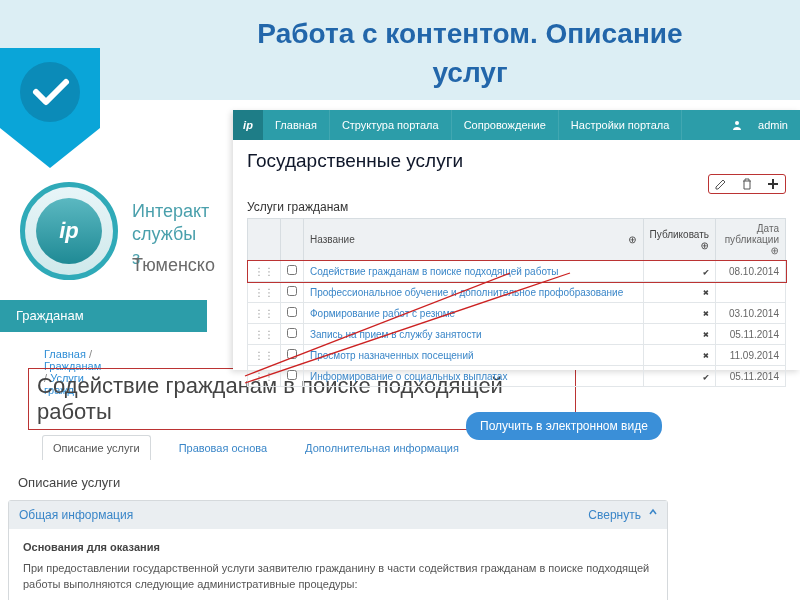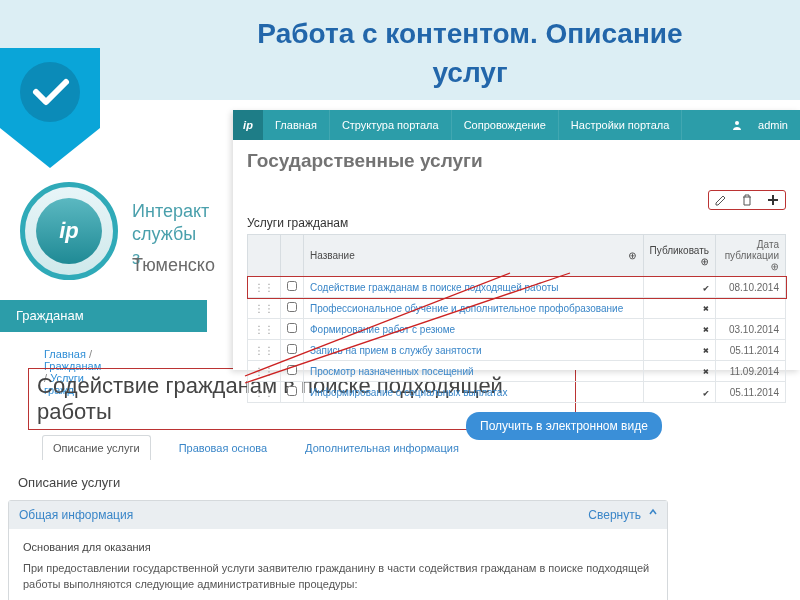--- a/index.html
+++ b/index.html
@@ -18,21 +18,21 @@
 .breadcrumb{position:absolute;top:248px;left:44px;font-size:11px;color:#888}
 .breadcrumb a{color:#2f8ed6;text-decoration:none}
 .main-title-box{position:absolute;top:268px;left:28px;width:548px;border:1px solid #b33;padding:4px 8px;font-size:22px;color:#444}
 .admin-panel{position:absolute;top:110px;left:233px;width:567px;height:260px;background:#fff;z-index:3;box-shadow:-2px 2px 6px rgba(0,0,0,.15)}
 .admin-menu{background:#2c9da9;height:30px;display:flex;align-items:center;font-size:11px;color:#fff}
 .admin-menu .logo-sq{width:30px;height:30px;background:#1e7d87;display:flex;align-items:center;justify-content:center;font-style:italic;font-weight:bold}
 .admin-menu .mitem{padding:0 12px;height:30px;display:flex;align-items:center;border-right:1px solid rgba(255,255,255,.1)}
 .admin-menu .mitem.active{background:#1e7d87}
 .admin-menu .admin-user{margin-left:auto;padding:0 12px;display:flex;align-items:center;gap:16px}
 .admin-body{padding:10px 14px}
-.admin-h1{font-size:19px;color:#737373;font-weight:bold;margin-bottom:18px}
+.admin-h1{font-size:19px;color:#0f172a;font-weight:normal;margin-bottom:2px}
 .toolbar-row{display:flex;justify-content:flex-end;margin-bottom:6px}
 .toolbar{border:1px solid #b33;border-radius:3px;padding:3px 6px;display:flex;gap:14px;align-items:center}
 .toolbar .ticon{width:12px;height:12px;color:#555;cursor:pointer}
 .subhead{font-size:12px;color:#333;margin:4px 0 4px}
 .grid{width:100%;border-collapse:collapse;font-size:10px}
 .grid th{background:#eef1f3;color:#4a4a4a;font-weight:normal;text-align:left;padding:4px 6px;border:1px solid #d7dde1}
 .grid td{padding:4px 6px;border:1px solid #e2e6e9;color:#3a86c8}
 .grid tr.selected td{background:#fff}
 .grid tr.selected{outline:1px solid #b33}
 .grid .cbx{width:18px;text-align:center}
@@ -44,21 +44,21 @@
 .eservice-btn{position:absolute;top:412px;left:466px;background:#3a8fd8;color:#fff;border:none;border-radius:13px;padding:7px 14px;font-size:12px;cursor:pointer}
 .sub-tabs{position:absolute;top:435px;left:42px;display:flex;gap:18px;font-size:11px;align-items:center}
 .sub-tabs .stab{color:#3a86c8;padding:6px 10px;cursor:pointer}
 .sub-tabs .stab.active{background:#fff;border:1px solid #d5d9dc;border-bottom:none;color:#555;border-radius:3px 3px 0 0}
 .section-label{position:absolute;top:475px;left:18px;font-size:13px;color:#444}
 .info-panel{position:absolute;top:500px;left:8px;width:660px;border:1px solid #d5d9dc;border-radius:3px}
 .info-panel .phead{background:#eaeef1;padding:7px 10px;display:flex;justify-content:space-between;align-items:center;font-size:12px}
 .info-panel .phead .ptitle{color:#3a86c8}
 .info-panel .phead .collapse{color:#3a86c8;font-size:12px;display:flex;align-items:flex-start;gap:8px;cursor:pointer}
 .info-panel .pbody{padding:10px 14px;font-size:11px;color:#555;line-height:1.5}
-.info-panel .pbody .bh{font-weight:normal;color:#444;margin-bottom:4px}
+.info-panel .pbody .bh{font-weight:bold;color:#444;margin-bottom:4px}
 svg{display:block}
 </style>
 </head>
 <body>
 
 <div class="header-band">
   <div class="header-title">
     <span>Работа с контентом. Описание</span><br>
     <span>услуг</span>
   </div>

